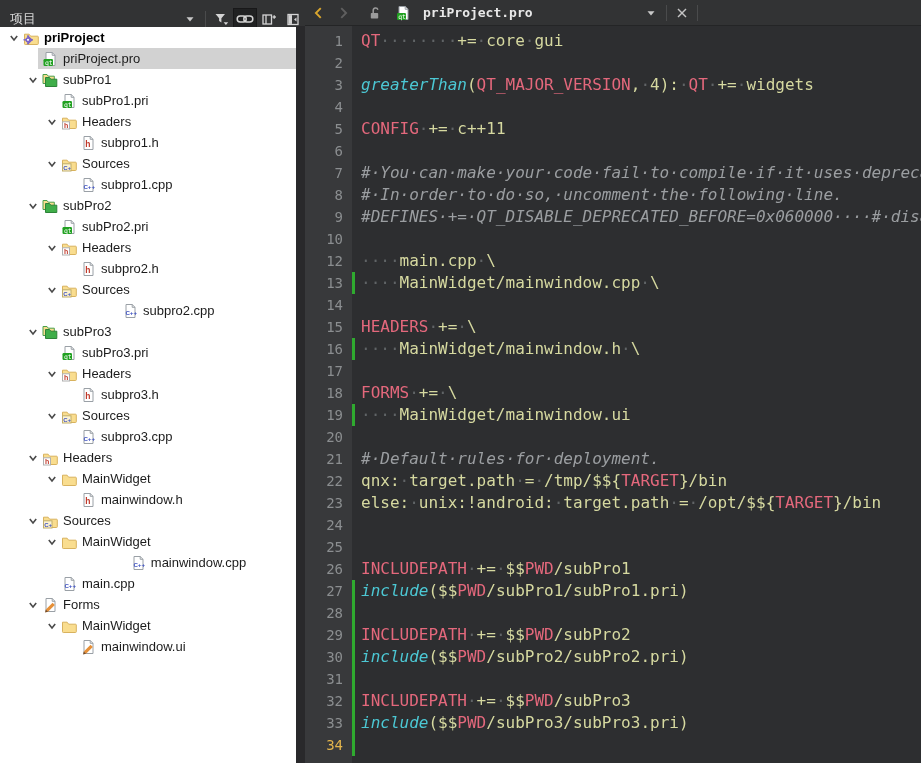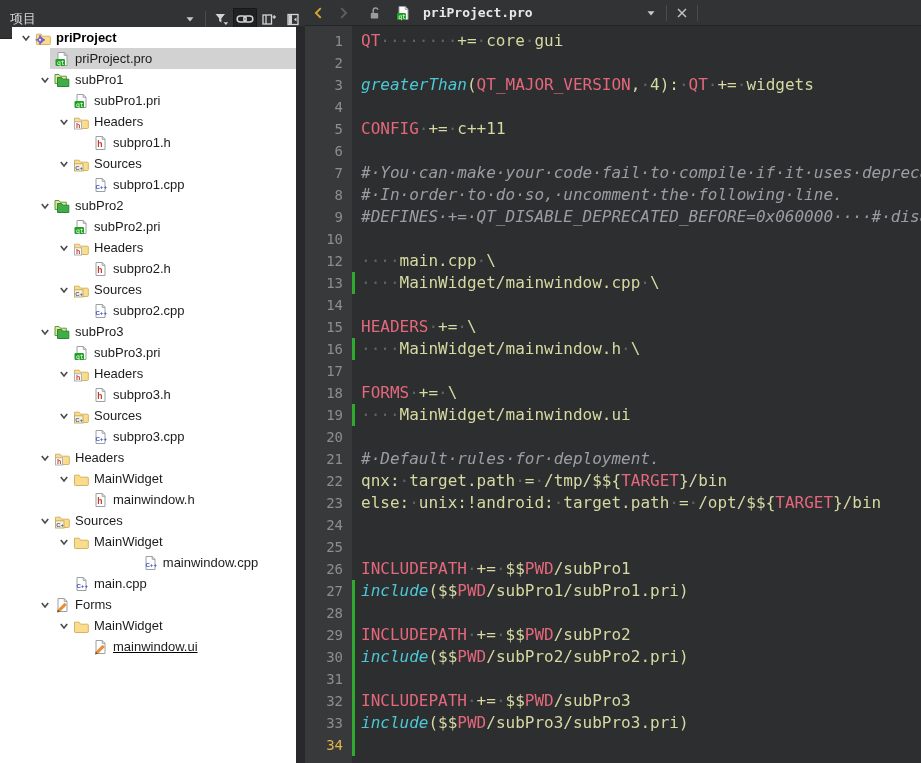--- a/index.html
+++ b/index.html
@@ -11,21 +11,21 @@
   .panel-header{position:absolute;left:0;top:0;width:305px;height:39px;background:#323334;
                 border-bottom:1px solid #242526;display:flex;align-items:center;box-sizing:border-box;}
   .panel-title{color:#d8d8d8;font-size:13px;padding-left:10px;flex:0 0 auto;}
   .panel-toolbar{margin-left:auto;display:flex;align-items:center;height:100%;}
   .tbtn{width:24px;height:22px;display:flex;align-items:center;justify-content:center;flex:0 0 auto;}
   .tbtn.pressed{background:#202122;border:1px solid #181819;box-sizing:border-box;}
   .vsep{width:1px;height:16px;background:#4a4b4c;margin:0 3px;flex:0 0 auto;}
 
   .panel-divider{position:absolute;left:296px;top:26px;width:9px;height:737px;background:#29292b;}
 
-  .project-tree{position:absolute;left:12px;top:27px;width:296px;height:736px;overflow:hidden;background:#fff;}
+  .project-tree{position:absolute;left:0;top:27px;width:296px;height:736px;overflow:hidden;background:#fff;}
   .tree-row{position:relative;height:21px;display:flex;align-items:center;}
   .sel-bg{position:absolute;top:0;bottom:0;right:0;background:#d2d2d2;}
   .chevron-slot{position:relative;width:19px;height:21px;display:flex;align-items:center;justify-content:center;flex:0 0 auto;}
   .icon-slot{position:relative;width:19px;height:21px;display:flex;align-items:center;flex:0 0 auto;}
   .tree-label{position:relative;font-size:13px;color:#1c1c1c;margin-left:2px;white-space:nowrap;}
   .tree-label.bold{font-weight:bold;color:#000;}
 
   
   .editor{position:absolute;left:305px;top:0;width:616px;height:763px;background:#2d2e30;}
   .editor-tabbar{position:absolute;left:0;top:0;width:616px;height:26px;background:#323334;
@@ -264,21 +264,21 @@
           </span>
           <span class="icon-slot">
             <svg width="16" height="16" viewBox="0 0 16 16">
               <path d="M1.5 4.2 h4.6 l1.5 2 h6.9 a.8.8 0 0 1 .8.8 v6.7 a.8.8 0 0 1 -.8.8 H2.3 a.8.8 0 0 1 -.8-.8 z" fill="#f9dd8f" stroke="#d8b25e"></path>
               <rect x="1.5" y="7.8" width="8.5" height="7.2" fill="#fdf3cf" stroke="#c0ad6a"></rect>
               <text x="2.2" y="13.8" font-size="6" font-weight="bold" fill="#3b4fc0" font-family="Liberation Sans, sans-serif">C+</text>
             </svg>
           </span>
           <span class="tree-label">Sources</span>
         </div>
-        <div class="tree-row" style="padding-left: 61px;">
+        <div class="tree-row" style="padding-left: 61px; margin-left: 42px;">
           <span class="chevron-slot"></span>
           <span class="icon-slot">
             <svg width="16" height="16" viewBox="0 0 16 16">
               <path d="M4 1.5 h6.2 l2.8 2.8 v10.2 h-9 z" fill="#ffffff" stroke="#9aa0a6"></path>
               <path d="M10.2 1.5 v2.8 h3" fill="none" stroke="#9aa0a6"></path>
               <text x="3.4" y="12.4" font-size="6.2" font-weight="bold" fill="#3b4fc0" font-family="Liberation Sans, sans-serif">C++</text>
             </svg>
           </span>
           <span class="tree-label">subpro2.cpp</span>
         </div>
@@ -471,21 +471,21 @@
               <path d="M1.8 3 L5 7 L8.2 3" fill="none" stroke="#4a4a4a" stroke-width="1.6"></path>
             </svg>
           </span>
           <span class="icon-slot">
             <svg width="16" height="16" viewBox="0 0 16 16">
               <path d="M1.5 4.2 h4.6 l1.5 2 h6.9 a.8.8 0 0 1 .8.8 v6.7 a.8.8 0 0 1 -.8.8 H2.3 a.8.8 0 0 1 -.8-.8 z" fill="#f9dd8f" stroke="#d8b25e"></path>
             </svg>
           </span>
           <span class="tree-label">MainWidget</span>
         </div>
-        <div class="tree-row" style="padding-left: 61px; text-decoration: underline;">
+        <div class="tree-row" style="padding-left: 61px;">
           <span class="chevron-slot"></span>
           <span class="icon-slot">
             <svg width="16" height="16" viewBox="0 0 16 16">
               <path d="M4 1.5 h6.2 l2.8 2.8 v10.2 h-9 z" fill="#ffffff" stroke="#9aa0a6"></path>
               <path d="M10.2 1.5 v2.8 h3" fill="none" stroke="#9aa0a6"></path>
               <path d="M3.8 12.6 L10.6 5.8 L12.8 8 L6 14.8 Z" fill="#e69038"></path>
               <path d="M3.8 12.6 L6 14.8 L3 15.4 Z" fill="#7a4a1e"></path>
             </svg>
           </span>
           <span class="tree-label">mainwindow.ui</span>

